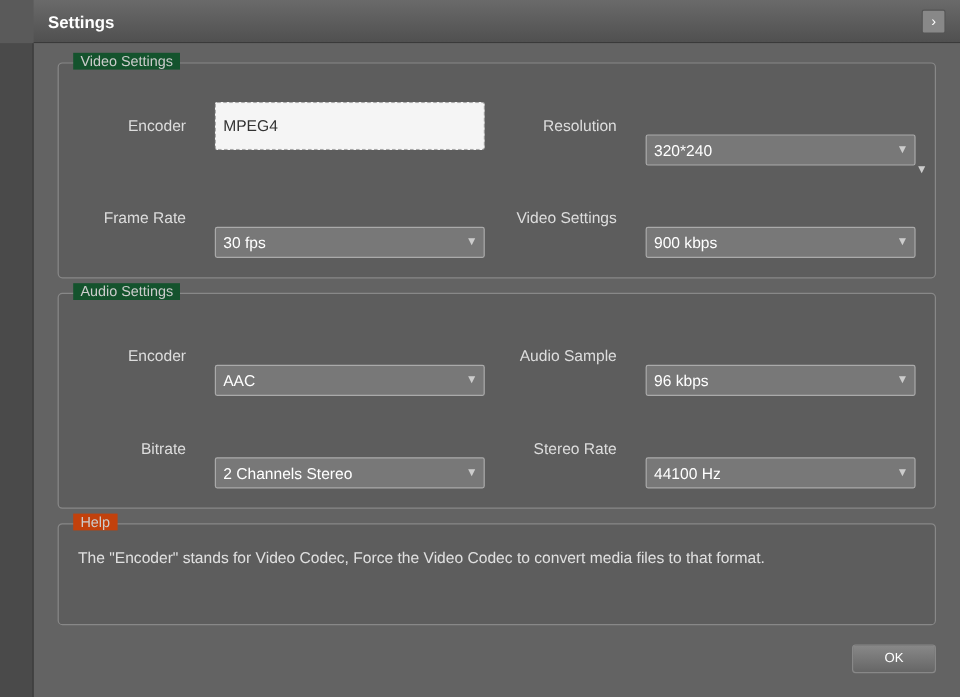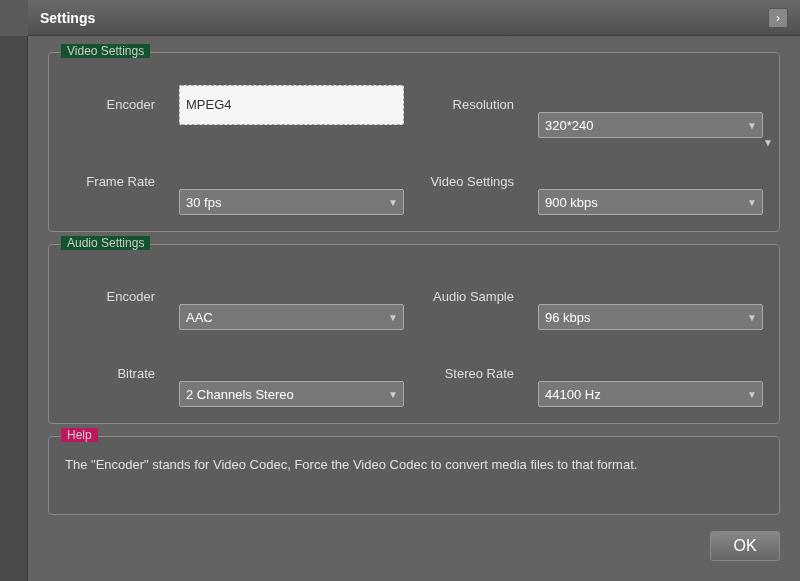--- a/index.html
+++ b/index.html
@@ -140,21 +140,21 @@
       padding: 14px 16px;
       position: relative;
       background: #5d5d5d;
       flex: 1;
     }
 
     .help-legend {
       position: absolute;
       top: -9px;
       left: 12px;
-      background: #be185d;
+      background: #c2410c;
       padding: 0 6px;
       font-size: 12px;
       color: #cccccc;
     }
 
     .help-text {
       font-size: 13px;
       color: #e0e0e0;
       line-height: 1.5;
       margin-top: 4px;
@@ -163,21 +163,21 @@
     .button-row {
       display: flex;
       justify-content: flex-end;
       gap: 10px;
       margin-top: 4px;
       padding-bottom: 4px;
     }
 
     .btn {
       padding: 5px 22px;
-      font-size: 16px;
+      font-size: 11px;
       border-radius: 3px;
       border: 1px solid #888;
       cursor: pointer;
       background: linear-gradient(to bottom, #888, #666);
       color: #fff;
       min-width: 70px;
     }
 
     .btn-ok {
       background: linear-gradient(to bottom, #888, #666);

